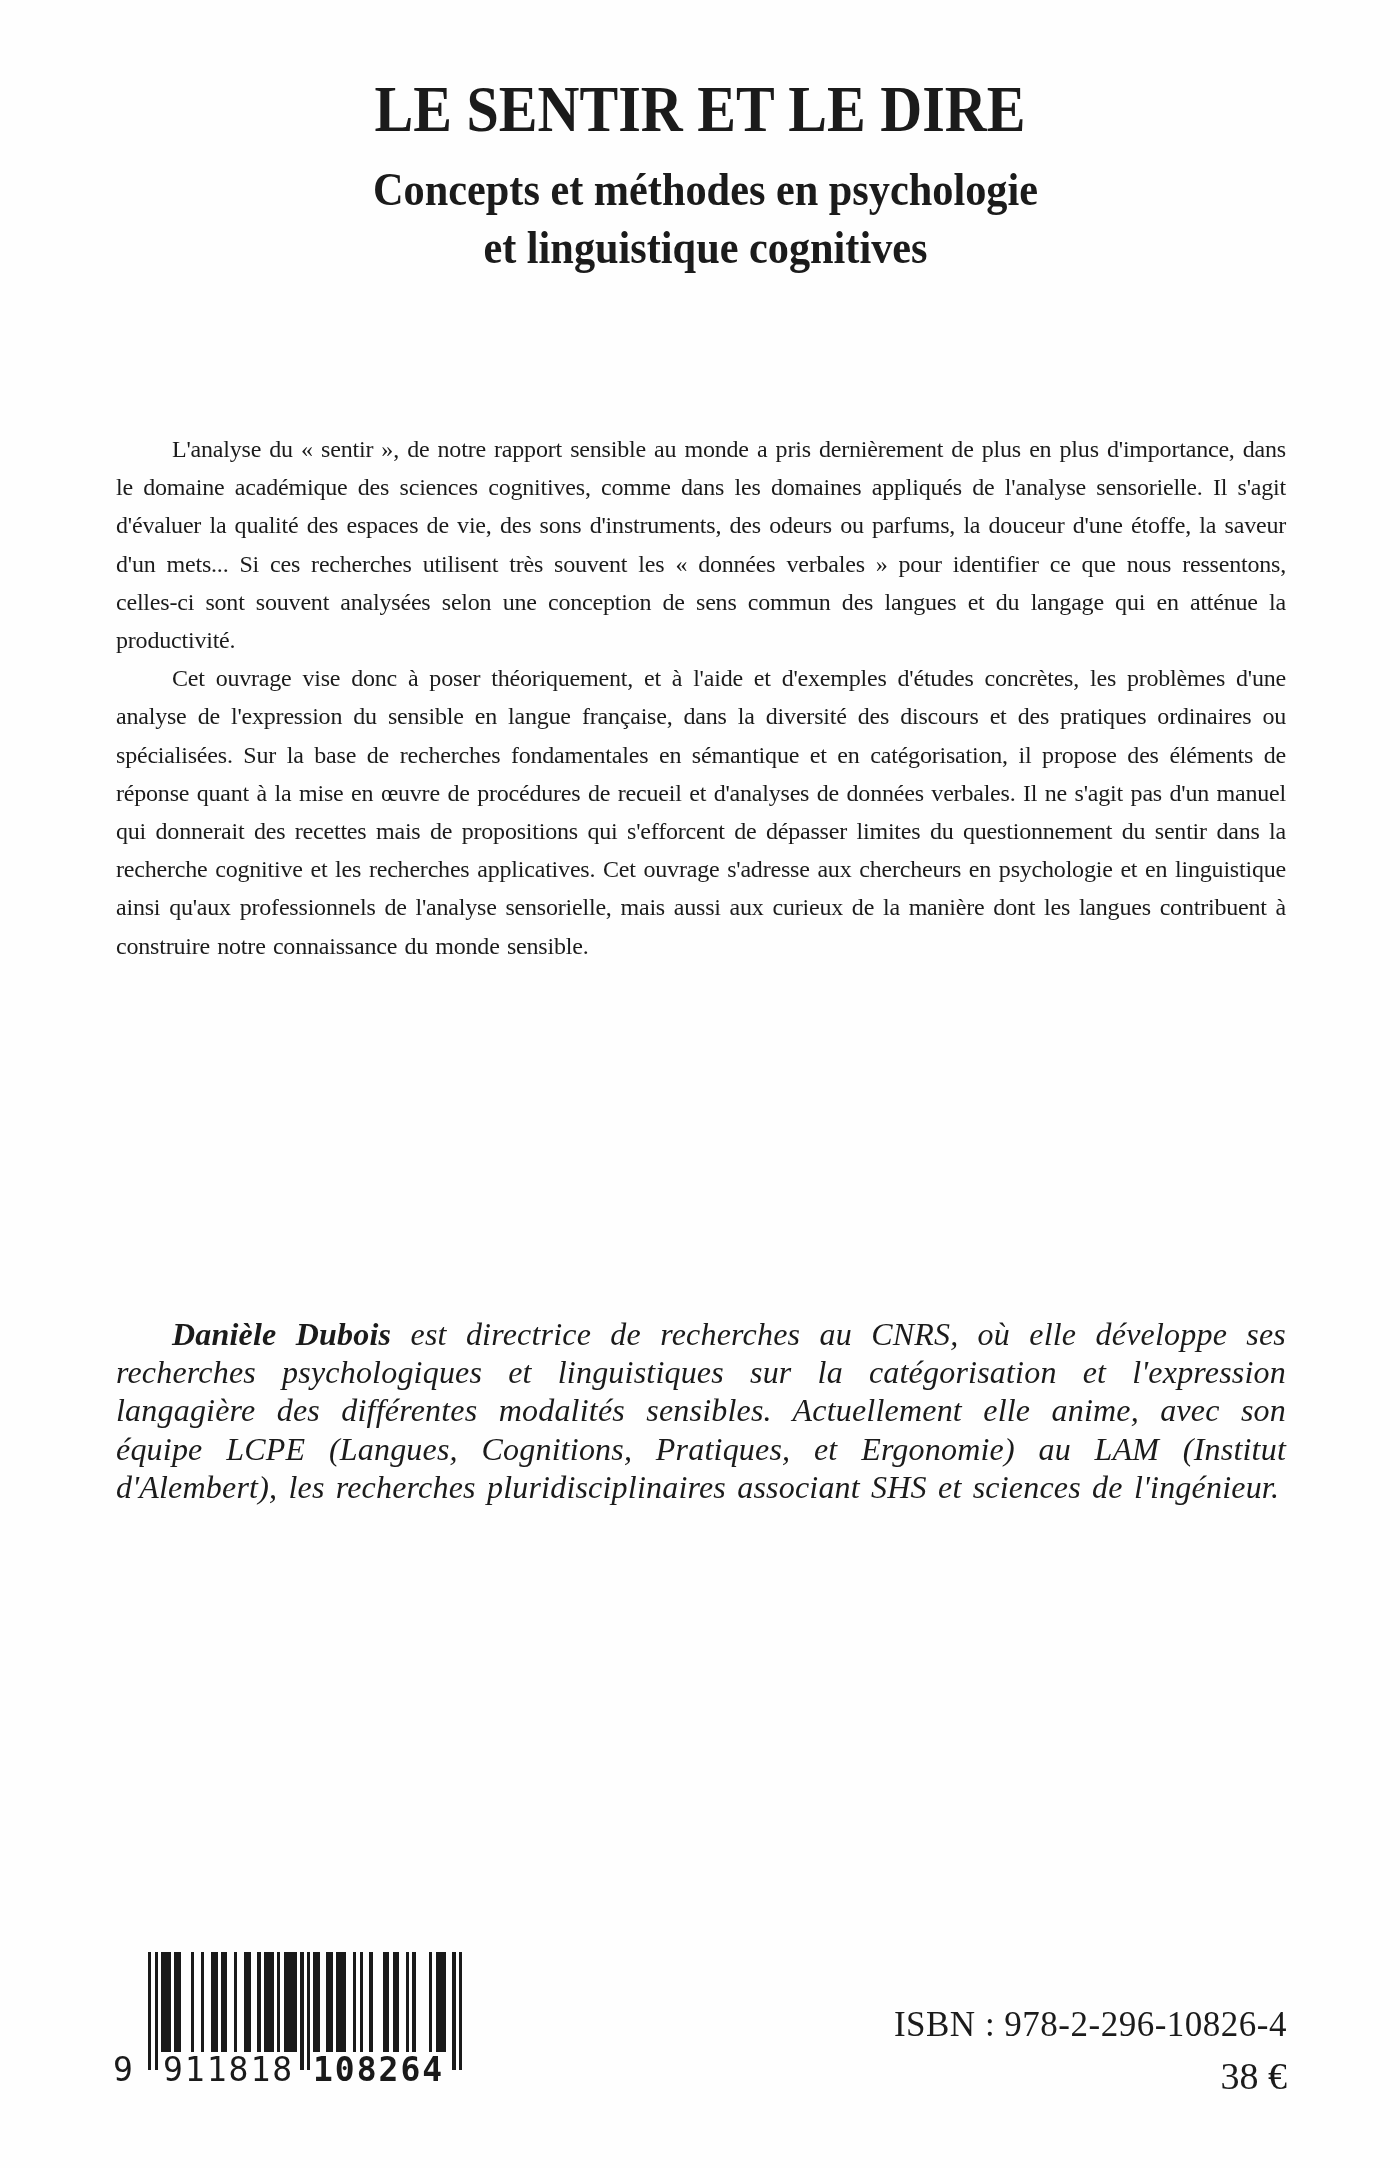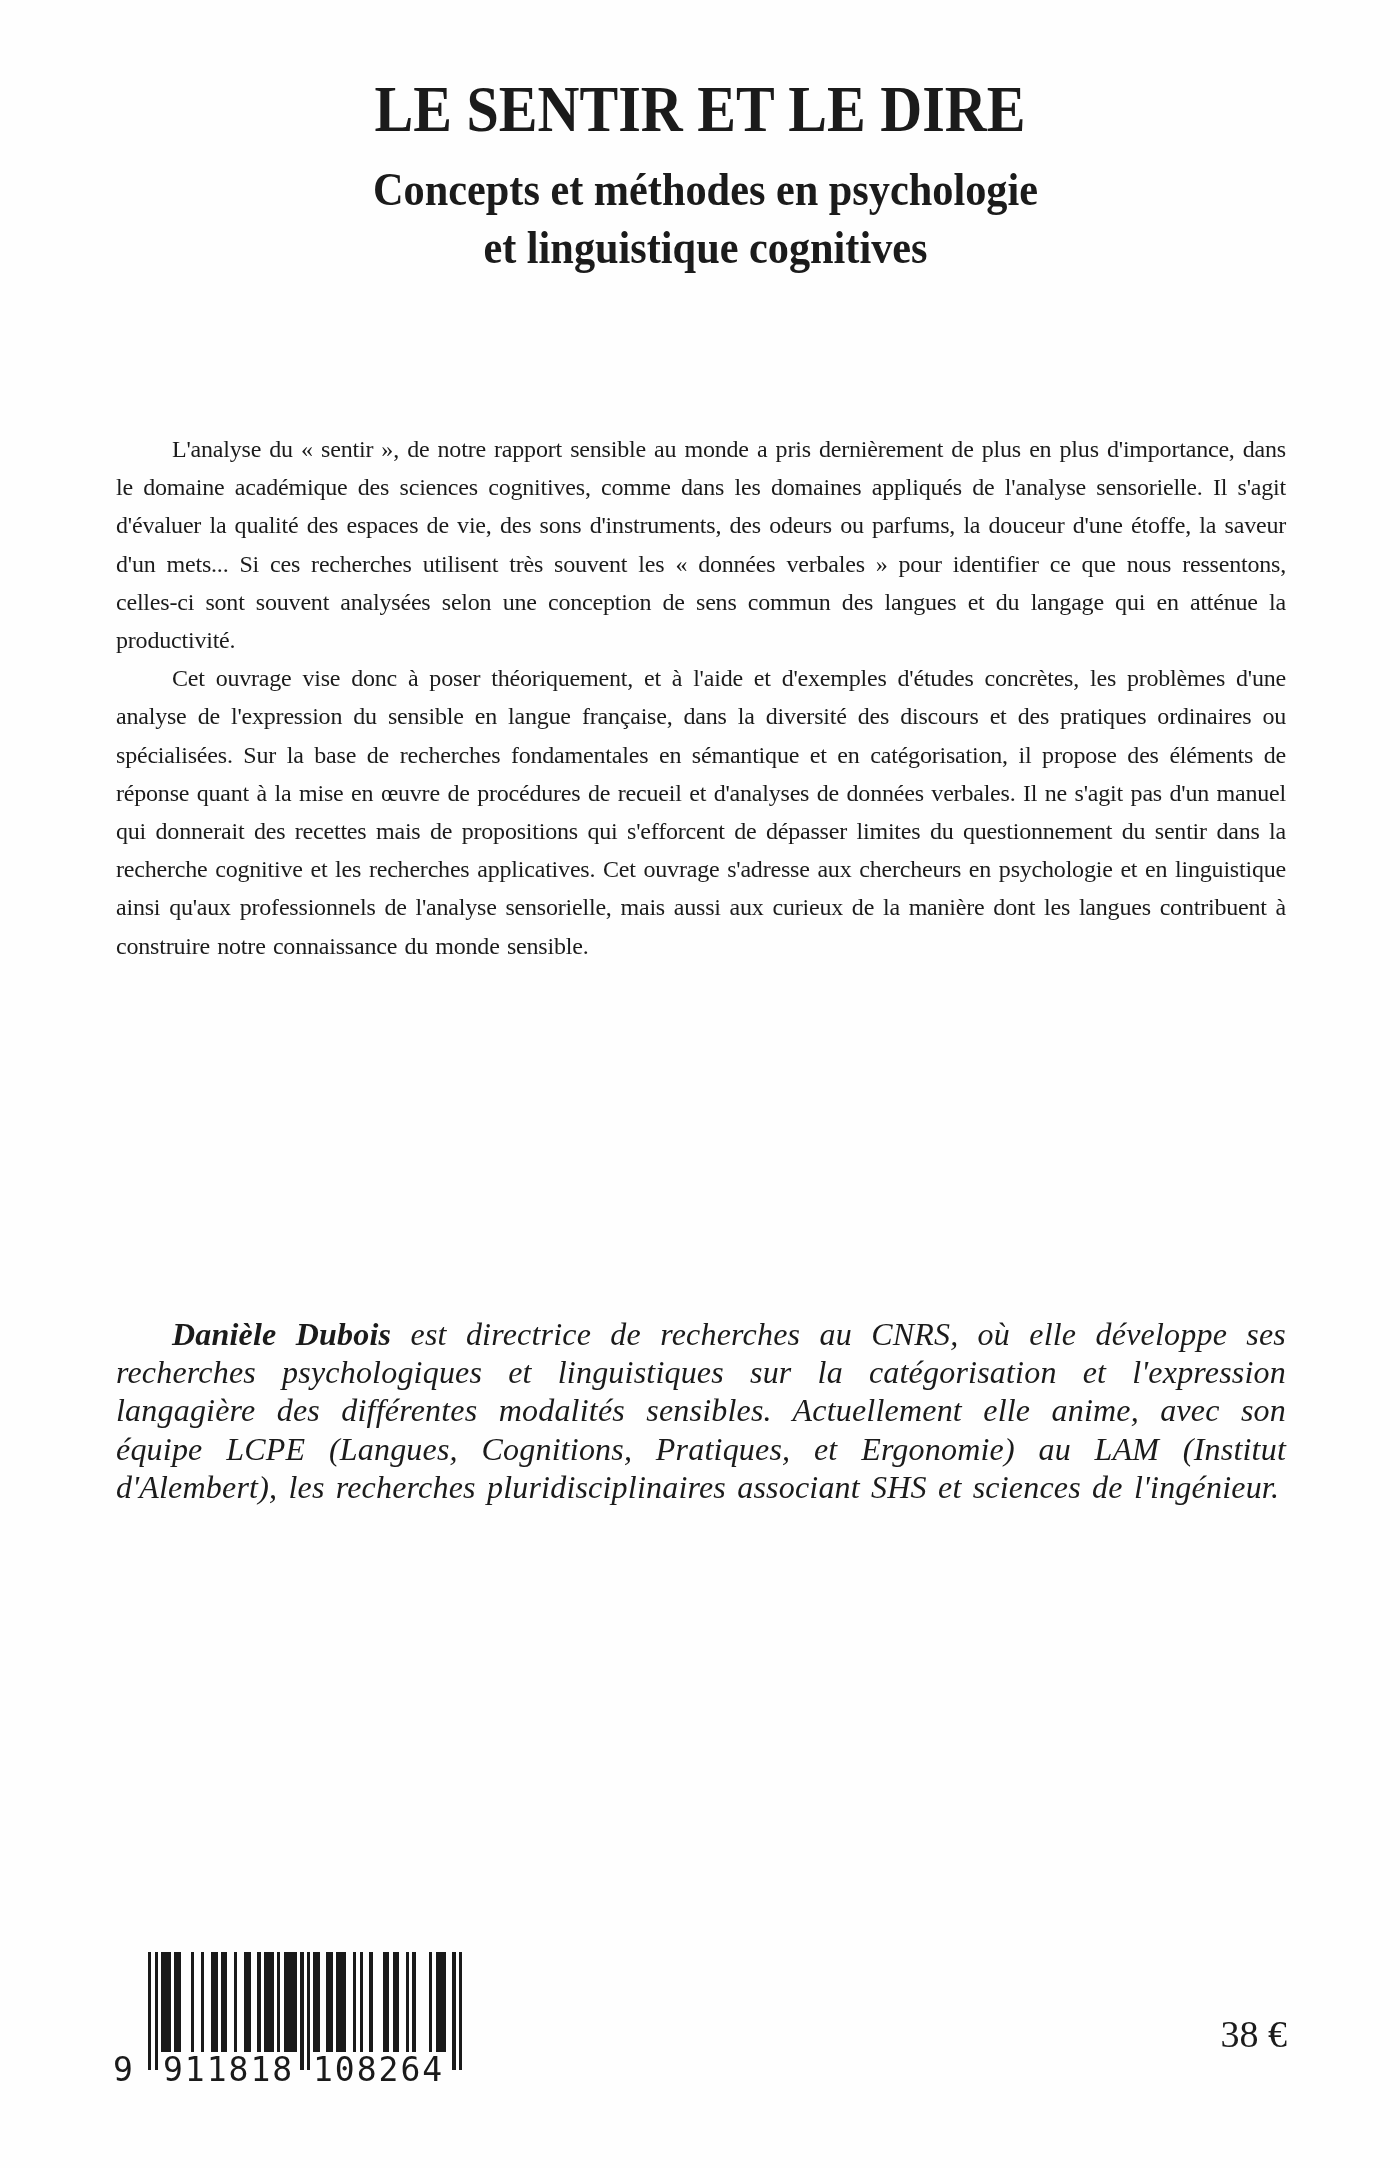--- a/index.html
+++ b/index.html
@@ -111,21 +111,21 @@
     position: absolute;
     top: 98px;
     font-family: "DejaVu Sans Mono", "Liberation Mono", monospace;
     font-size: 33px;
     line-height: 40px;
     letter-spacing: 2px;
     color: #1a1a1a;
   }
   .bd-left   { left: 0px; }
   .bd-group1 { left: 50px; }
-  .bd-group2 { left: 200px; }
+  .bd-group2 { left: 200px; font-weight: bold; }
 
   
   .colophon {
     position: absolute;
     right: 113px;
     top: 2004px;
     text-align: right;
   }
   .isbn-line {
     font-size: 35px;
@@ -213,16 +213,17 @@
         <rect x="94" y="0" width="1.05" height="36"></rect>
       </svg>
     <div class="barcode-digits">
       <span class="bd-left">9</span>
       <span class="bd-group1">911818</span>
       <span class="bd-group2">108264</span>
     </div>
   </div>
 
   <div class="colophon">
+    <div class="isbn-line">ISBN : 978-2-296-10826-4</div>
     <div class="price-line">38 €</div>
   </div>
 
 </div>
 
 </body></html>

